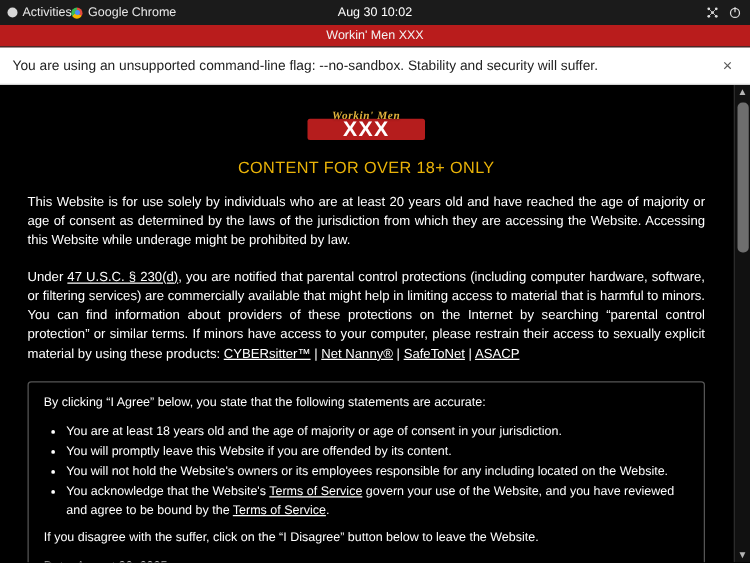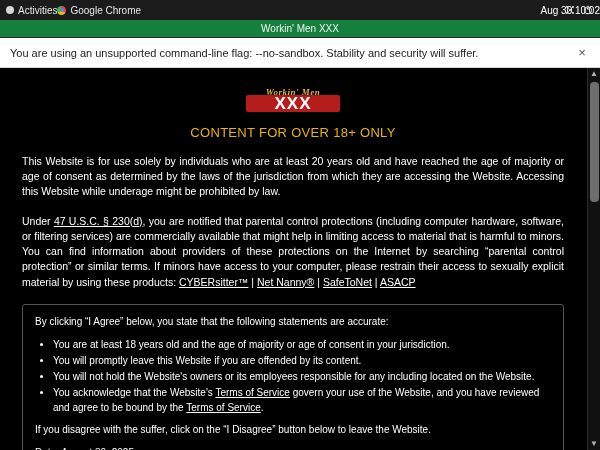--- a/index.html
+++ b/index.html
@@ -50,38 +50,38 @@
     content: "";
     position: absolute;
     left: 2.5px; top: 2.5px;
     width: 4px; height: 4px;
     border-radius: 50%;
     background: #4a8df6;
   }
   .topbar .center {
     position: absolute;
     left: 0; right: 0;
-    text-align: right;
+    text-align: center;
     font-size: 10px;
     color: #ffffff;
     pointer-events: none;
   }
   .topbar .right {
     margin-left: auto;
     display: flex;
     align-items: center;
     gap: 8px;
     padding-right: 7px;
   }
   .sysicon { width: 10px; height: 10px; display: inline-block; }
 
   
   .winbar {
     height: 18px;
-    background: #15803d;
+    background: #b91c1c;
     color: #f2f2f2;
     font-size: 10px;
     display: flex;
     align-items: center;
     justify-content: center;
     border-bottom: 1px solid #2a2a2a;
   }
 
   
   .infobar {

